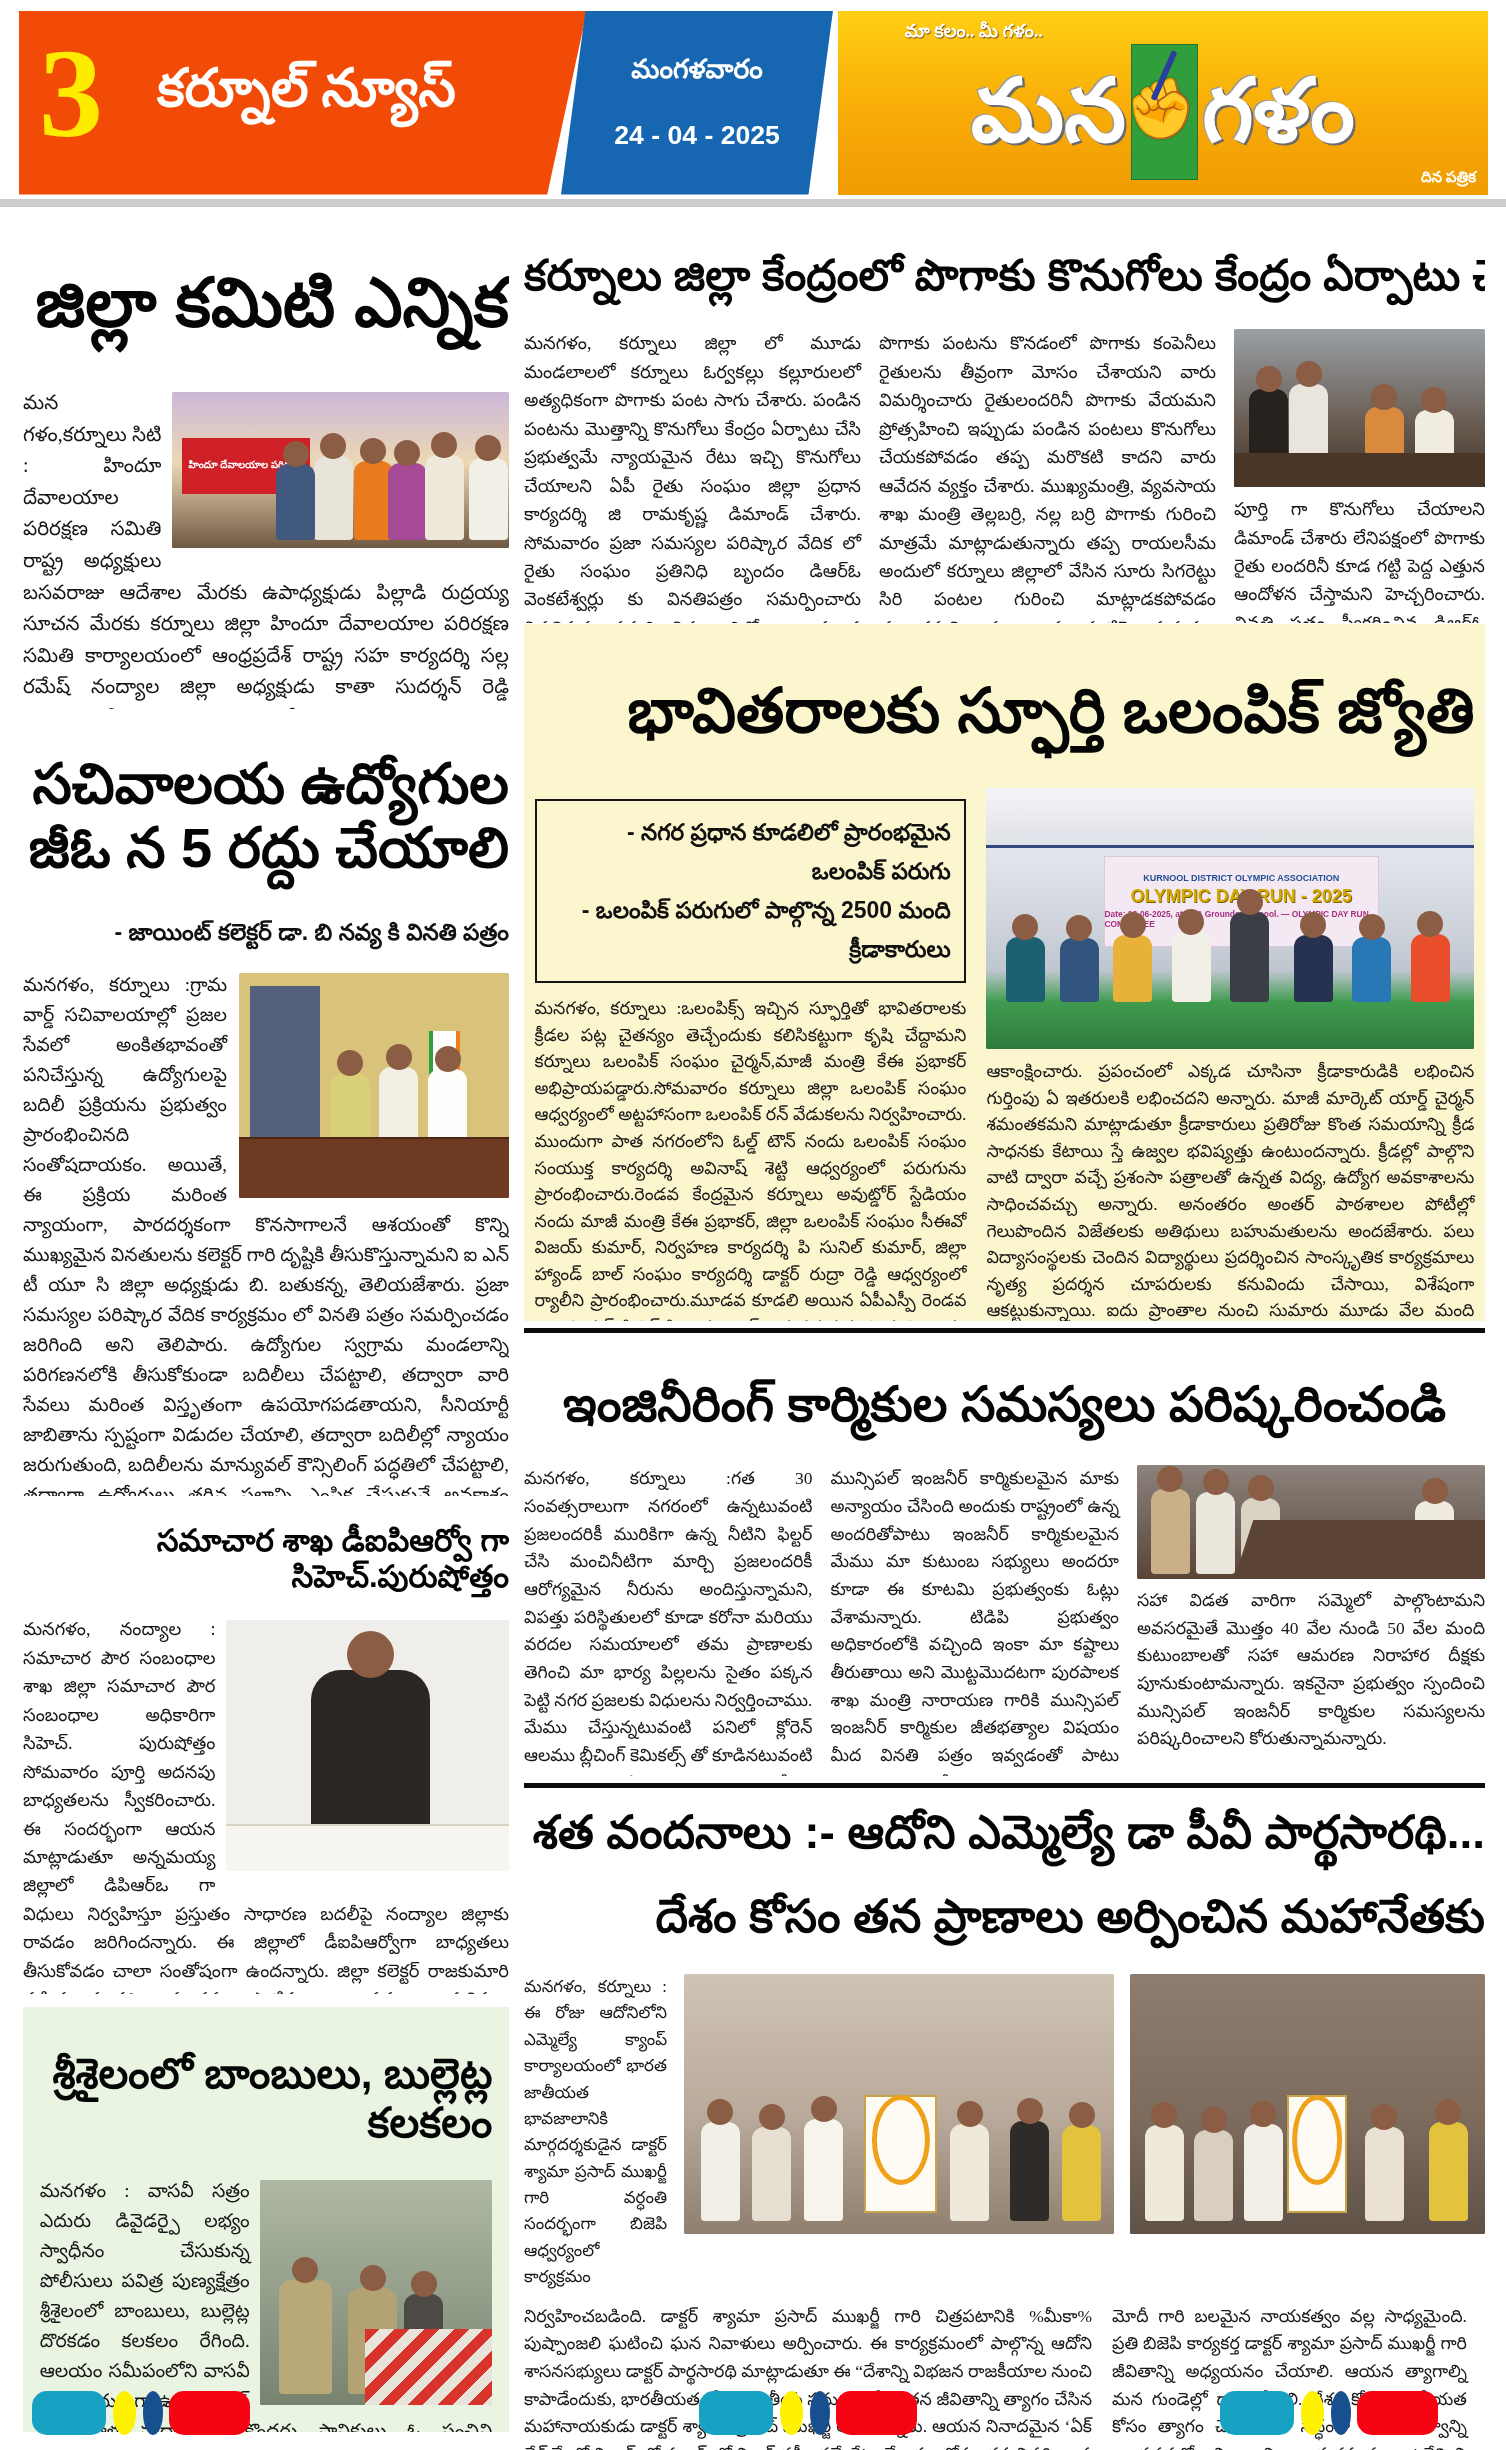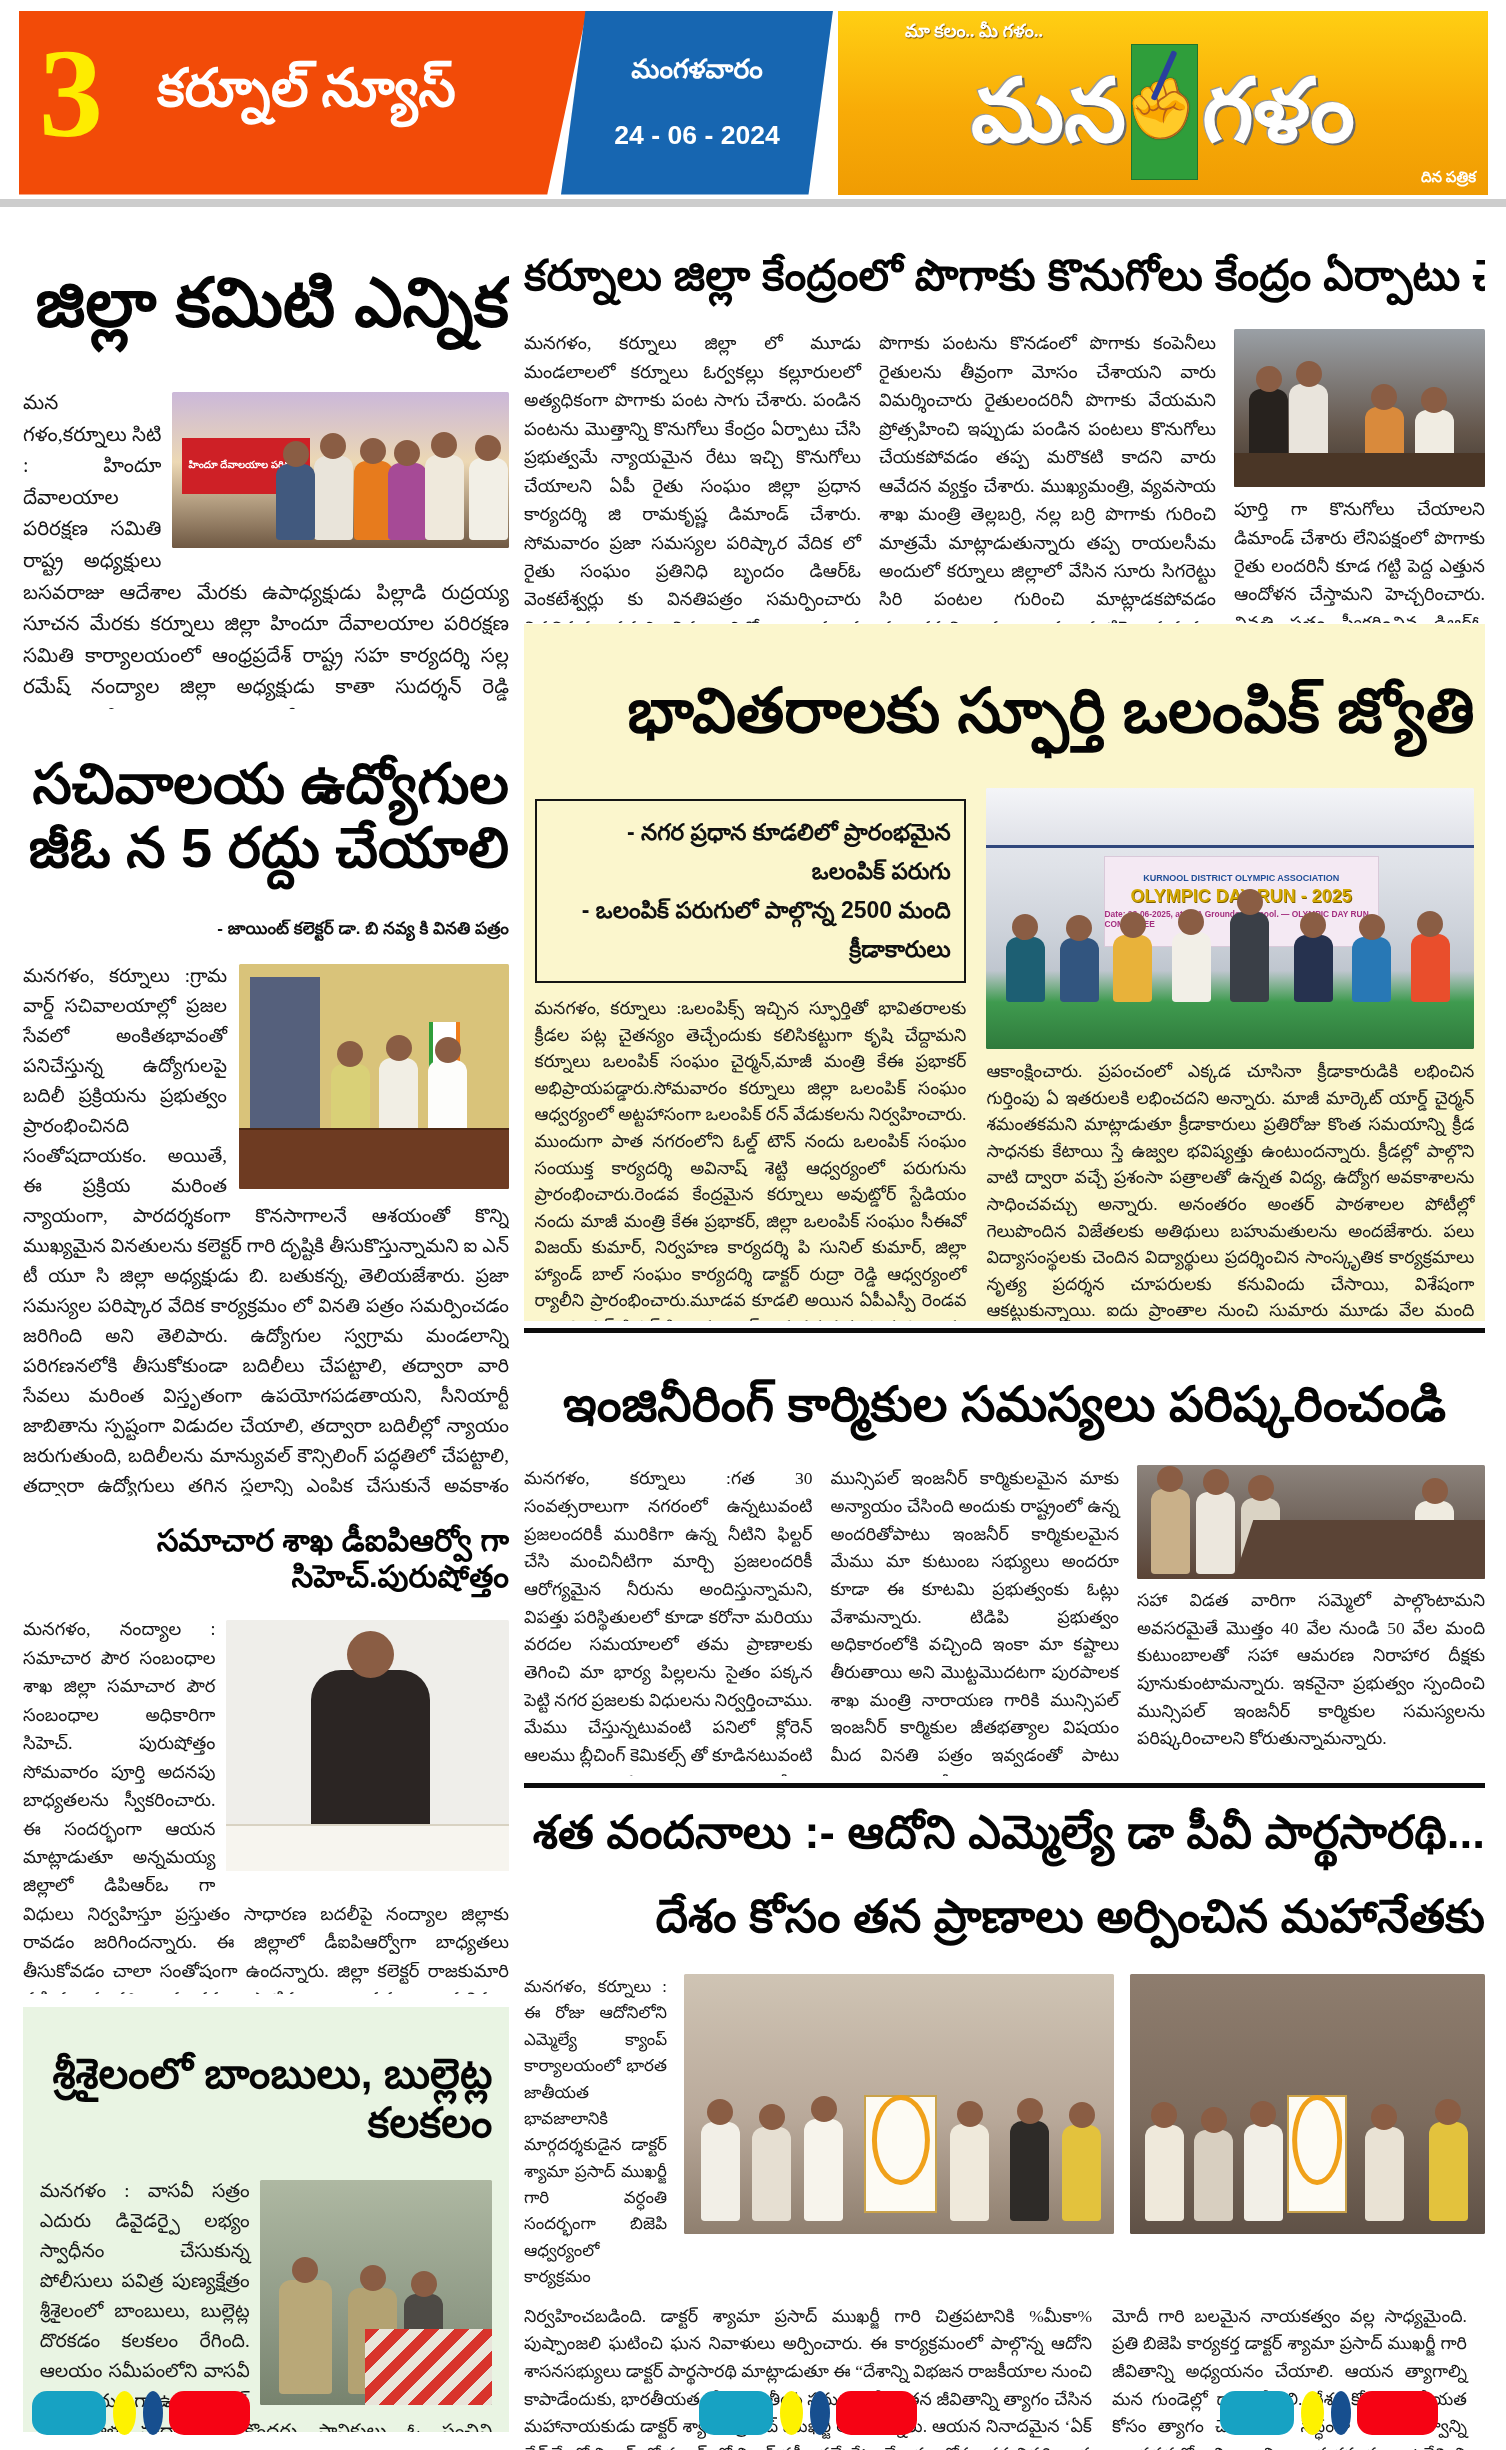--- a/index.html
+++ b/index.html
@@ -44,21 +44,21 @@
   
   #a1{left:23px;top:217px;width:486px;height:492px;}
   #a1 .hl{font-size:68px;}
   #a1 .photo{float:right;width:337px;height:156px;margin:4.6px 0 7.6px 10.6px;
              background:linear-gradient(180deg,#cbb8d9 0%,#ecd8b4 45%,#6f5843 100%);}
   .a1-banner{position:absolute;left:3%;top:30%;width:37%;height:34%;background:#ce2026;color:#fff;
              font-size:10px;font-weight:700;display:flex;align-items:center;justify-content:center;
              text-align:center;padding:1.5px;font-family:"Liberation Sans",sans-serif;}
   #a2{left:23px;top:714px;width:486px;height:782px;}
   #a2 .hl{font-size:56px;}
-  .subhead{font-size:17px;font-weight:700;text-align:right;margin:12px 0 7.6px;}
+  .subhead{font-size:23px;font-weight:700;text-align:right;margin:12px 0 7.6px;}
   #a2 .photo{float:right;width:270px;height:225px;margin:3px 0 6px 12px;background:#d9c37a;}
   .sash{position:absolute;right:18%;top:26%;width:23px;height:58%;background:#fff;
         border-left:4.6px solid #2f9e3b;border-right:4.6px solid #f07d1a;color:#1750a0;
         font-size:10px;font-weight:700;writing-mode:vertical-rl;text-align:center;
         font-family:"Liberation Sans",sans-serif;}
   .win{position:absolute;left:4%;top:6%;width:26%;height:70%;background:#3d4f7c;opacity:.85;}
   #a3{left:23px;top:1502px;width:486px;height:492px;}
   #a3 .hl{font-size:31px;}
   #a3 .photo{float:right;width:283px;height:251px;margin:4.6px 0 6px 10.6px;background:#efeeea;}
   .desk{position:absolute;left:0;bottom:0;width:100%;height:18%;background:#f7f5ef;border-top:2.3px solid #d8d2c2;}
@@ -128,21 +128,21 @@
 
 <div id="page">
 
   <header id="masthead">
     <div class="mh-orange">
       <span class="mh-num">3</span>
       <span class="mh-title">కర్నూల్ న్యూస్</span>
     </div>
     <div class="mh-blue">
       <span>మంగళవారం</span>
-      <span>24 - 06 - 2024</span>
+      <span>24 - 04 - 2025</span>
     </div>
     <div class="mh-logo">
       <span class="lg-tag">మా కలం.. మీ గళం..</span>
       <div class="lg-row">
         <span class="lg-name">మన</span>
         <span class="lg-fist">
             <i>✊</i>
             <u></u>
           </span>
         <span class="lg-name">గళం</span>

